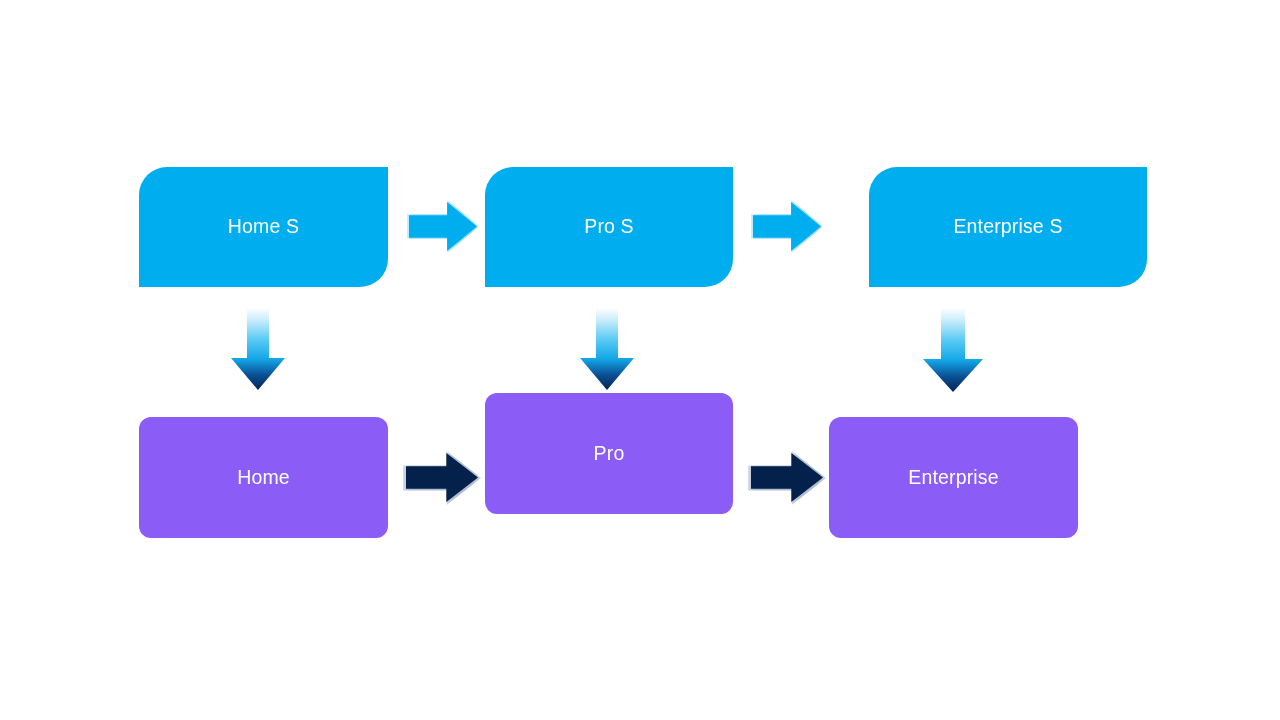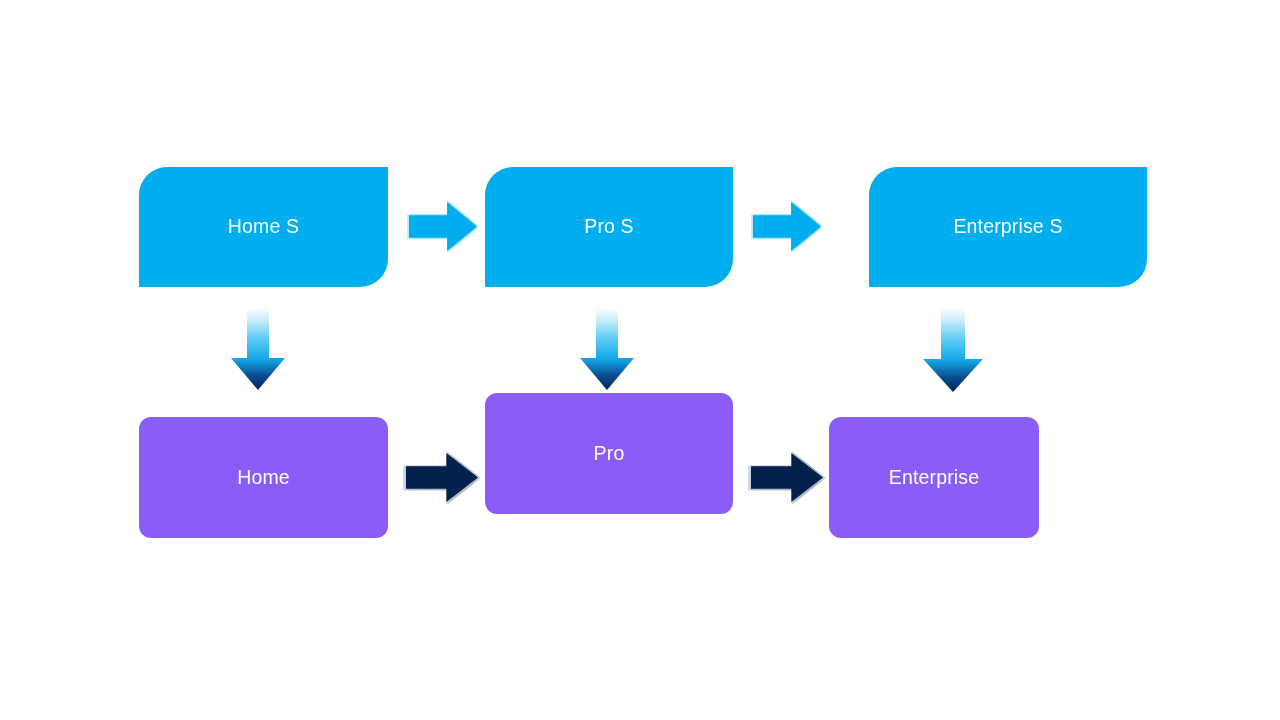--- a/index.html
+++ b/index.html
@@ -145,21 +145,21 @@
   </div>
 
   <div class="node node-dark" style="left:139px; top:417px; width:249px; height:121px;">
     <span class="node-label">Home</span>
   </div>
 
   <div class="node node-dark" style="left:485px; top:393px; width:248px; height:121px;">
     <span class="node-label">Pro</span>
   </div>
 
-  <div class="node node-dark" style="left:829px; top:417px; width:210px; height:121px;">
+  <div class="node node-dark" style="left:829px; top:417px; width:249px; height:121px;">
     <span class="node-label">Enterprise</span>
   </div>
 
   <div class="h-arrow-glow h-arrow-glow-dark" style="left:403px; top:451px; width:78px; height:54px;"></div>
   <div class="h-arrow h-arrow-dark" style="left:406px; top:453px; width:72px; height:49px;"></div>
 
   <div class="h-arrow-glow h-arrow-glow-dark" style="left:748px; top:451px; width:78px; height:54px;"></div>
   <div class="h-arrow h-arrow-dark" style="left:751px; top:453px; width:72px; height:49px;"></div>
 
 </div>

